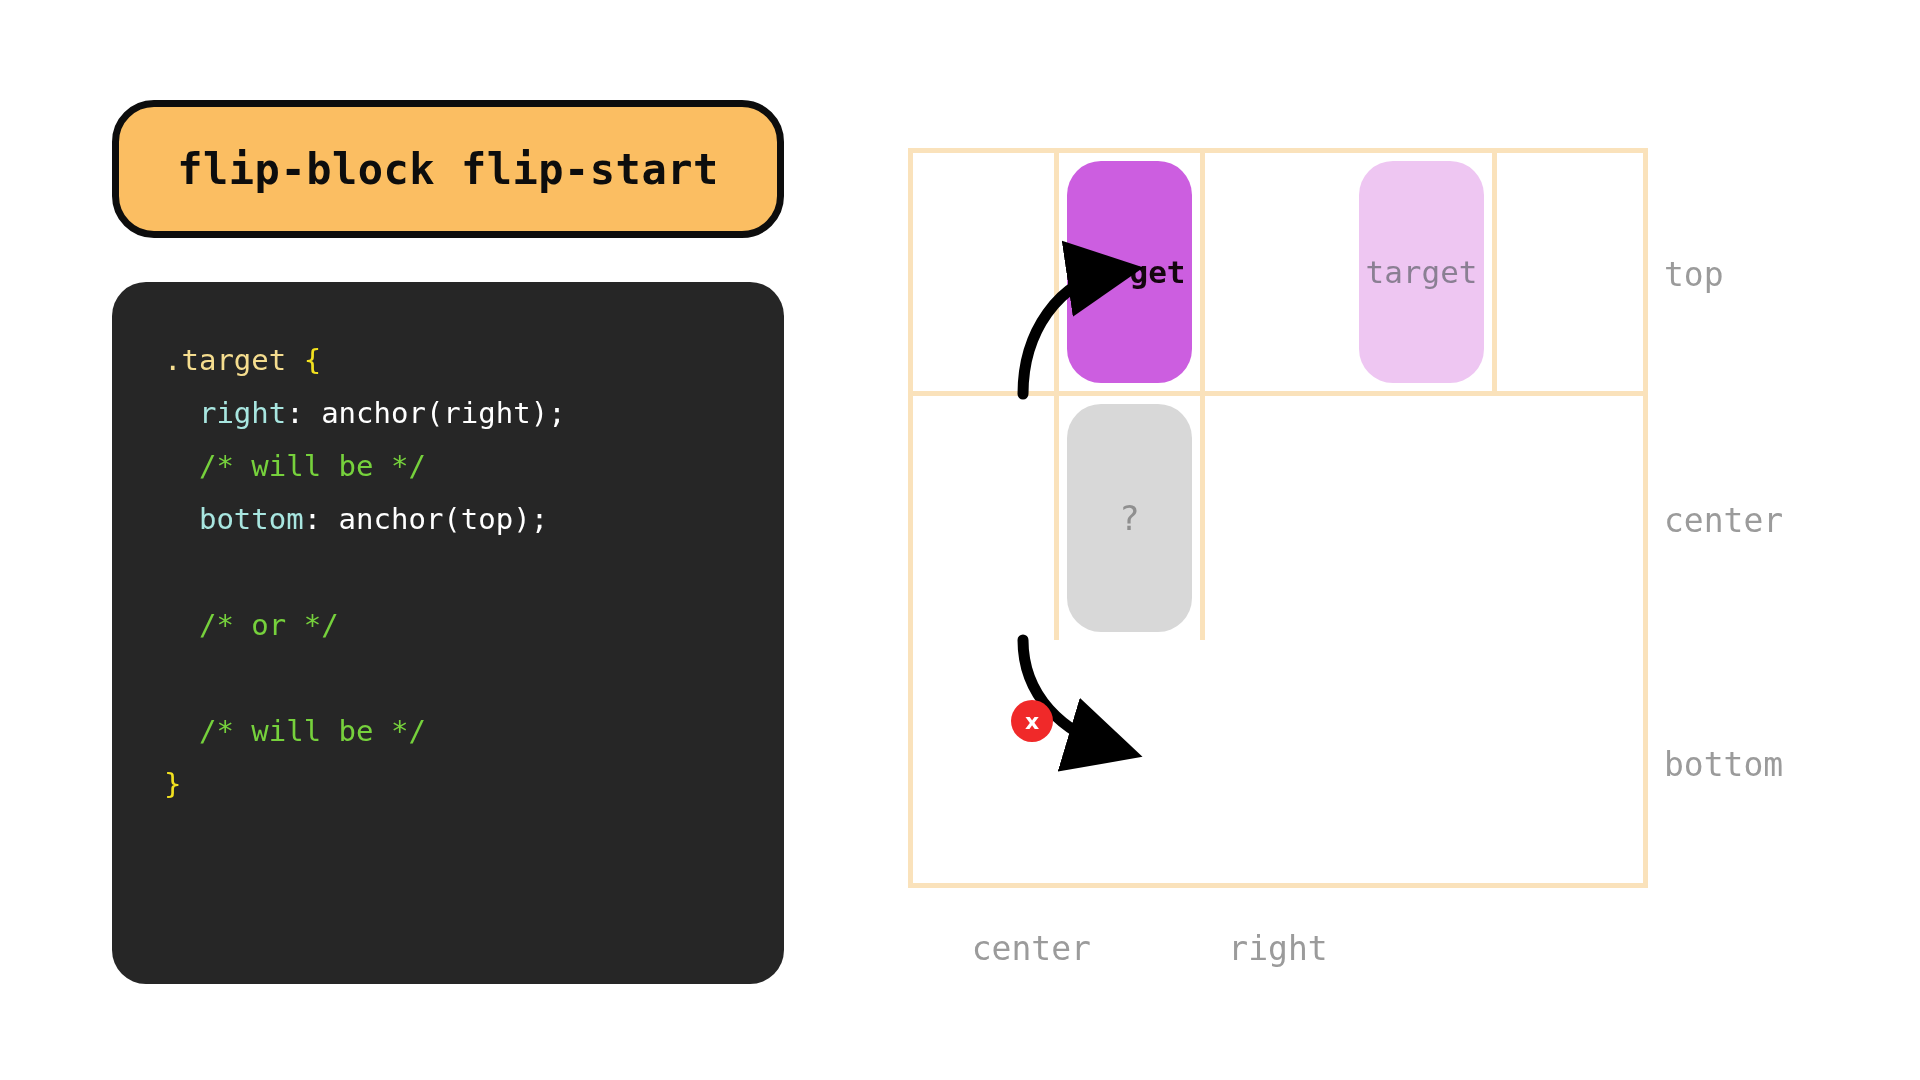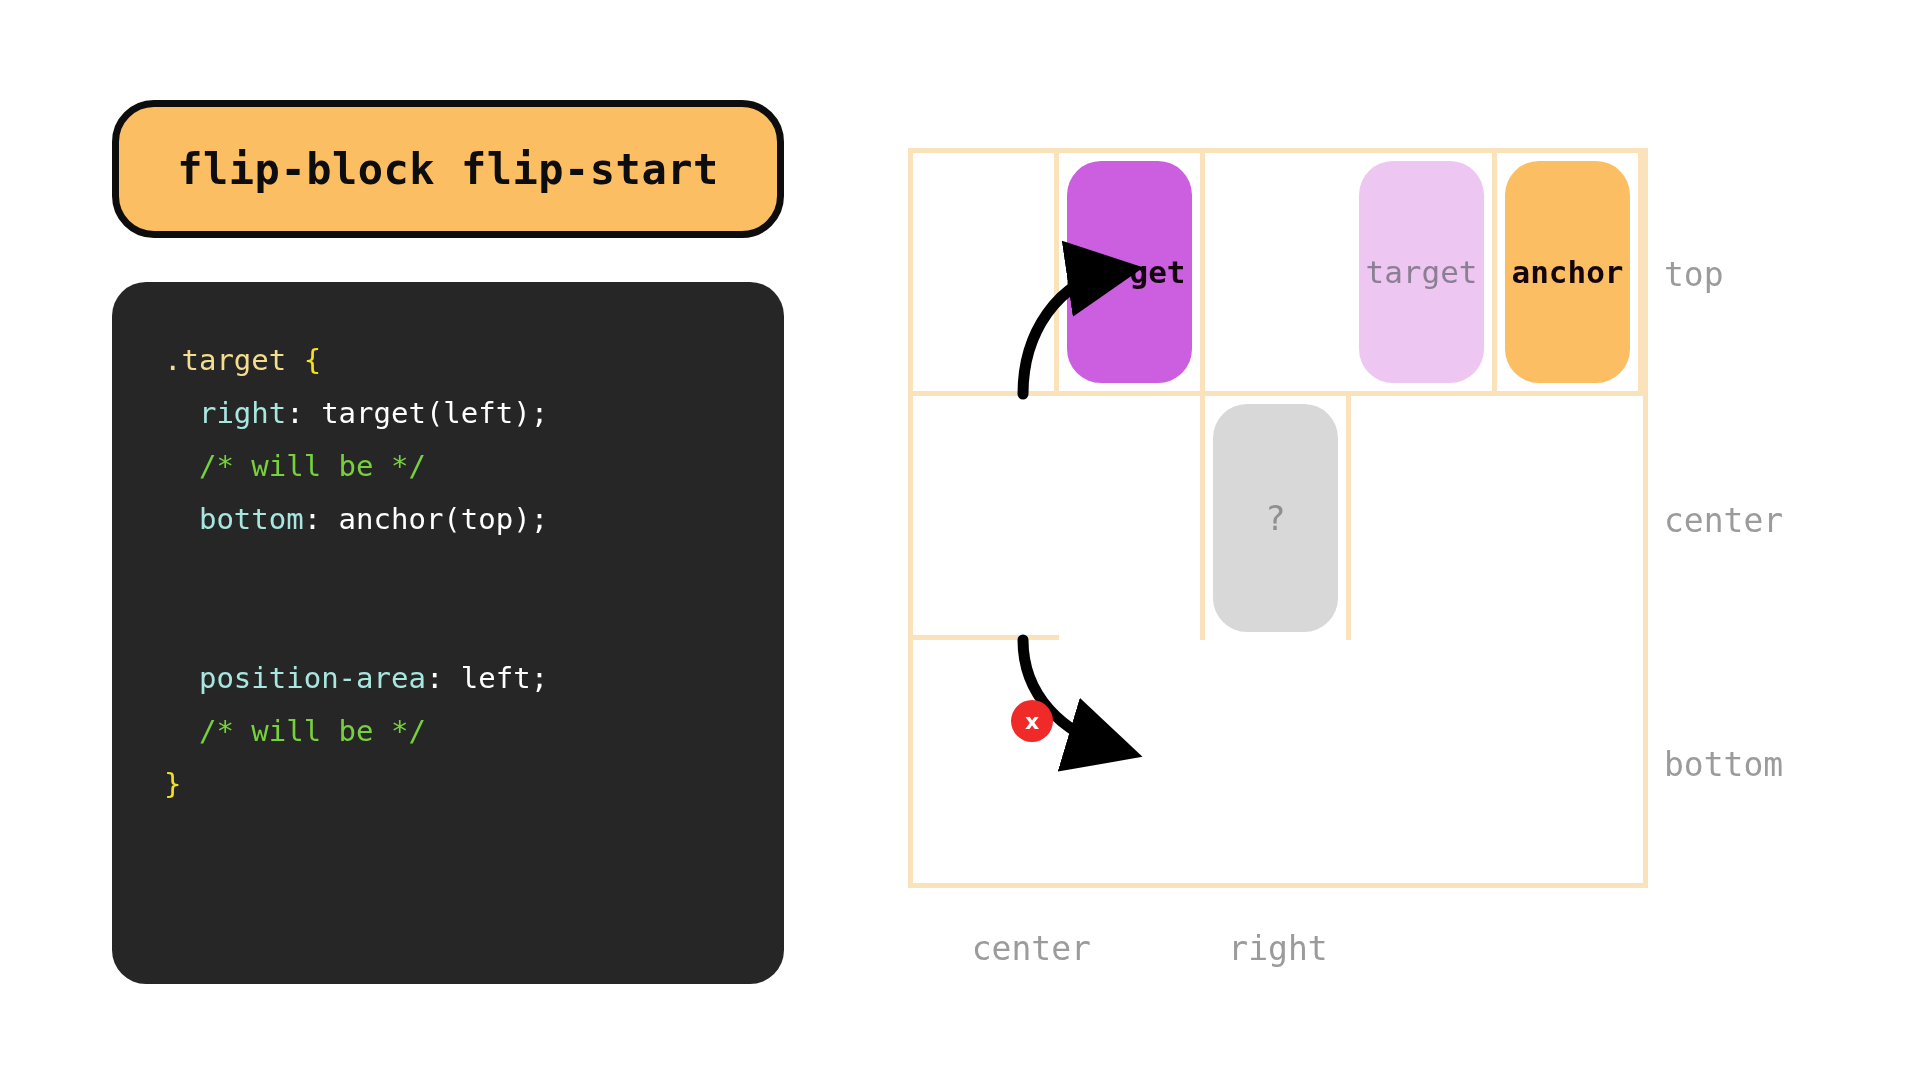--- a/index.html
+++ b/index.html
@@ -171,46 +171,43 @@
 <div class="page">
 
   <div class="left-panel">
 
     <div class="title-badge">
       <span>flip-block flip-start</span>
     </div>
 
     <div class="code-block" id="code-block">
         <div class="code-line"><span class="tok-selector">.target </span><span class="tok-brace">{</span></div>
-        <div class="code-line">  <span class="tok-prop">right</span><span class="tok-val">: target(left);</span></div>
+        <div class="code-line">  <span class="tok-prop">right</span><span class="tok-val">: anchor(right);</span></div>
         <div class="code-line">  <span class="tok-comment">/* will be */</span></div>
         <div class="code-line">  <span class="tok-prop">bottom</span><span class="tok-val">: anchor(top);</span></div>
         <div class="code-line blank"><span class="tok-val"> </span></div>
+        <div class="code-line">  <span class="tok-comment">/* or */</span></div>
         <div class="code-line blank"><span class="tok-val"> </span></div>
-        <div class="code-line">  <span class="tok-prop">position-area</span><span class="tok-val">: left;</span></div>
         <div class="code-line">  <span class="tok-comment">/* will be */</span></div>
         <div class="code-line"><span class="tok-brace">}</span></div>
       </div>
 
   </div>
 
   <div class="diagram">
 
     <div class="grid" id="grid">
         <div class="cell c1 r1"></div>
         <div class="cell c2 r1">
           <div class="box box-target-new">target</div>
         </div>
         <div class="cell c3 r1"></div>
         <div class="cell c1 r2">
           <div class="box box-target-old">target</div>
         </div>
-        <div class="cell c2 r2">
-          <div class="box box-anchor">anchor</div>
-        </div>
         <div class="cell c3 r2"></div>
         <div class="cell c1 r3"></div>
         <div class="cell c2 r3">
           <div class="box box-question">?</div>
         </div>
         <div class="cell c3 r3"></div>
       </div>
 
     <svg class="arrows" viewBox="0 0 740 740">
       <defs>

